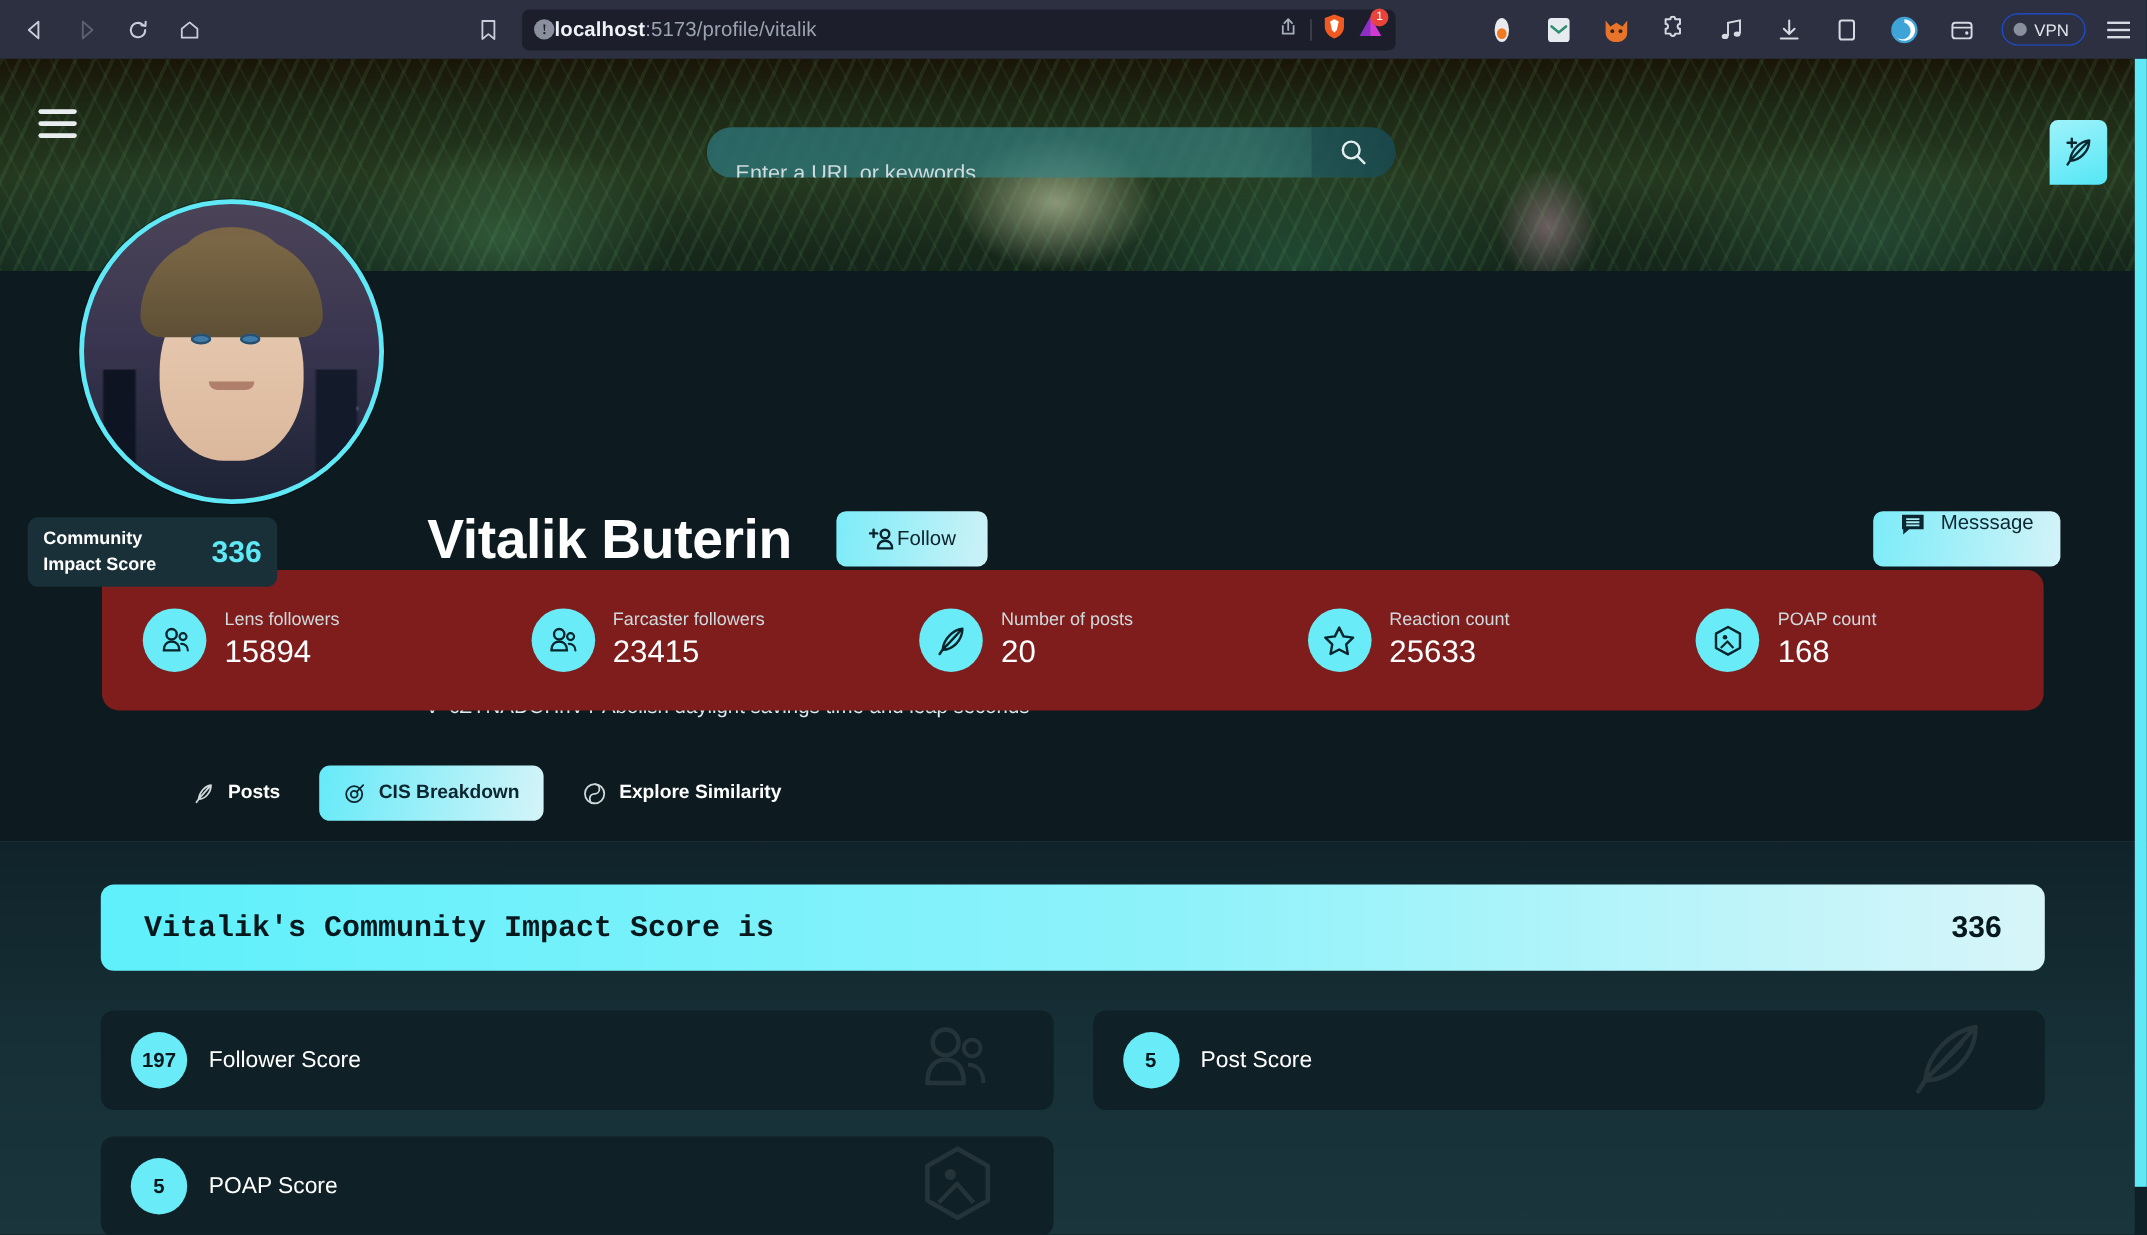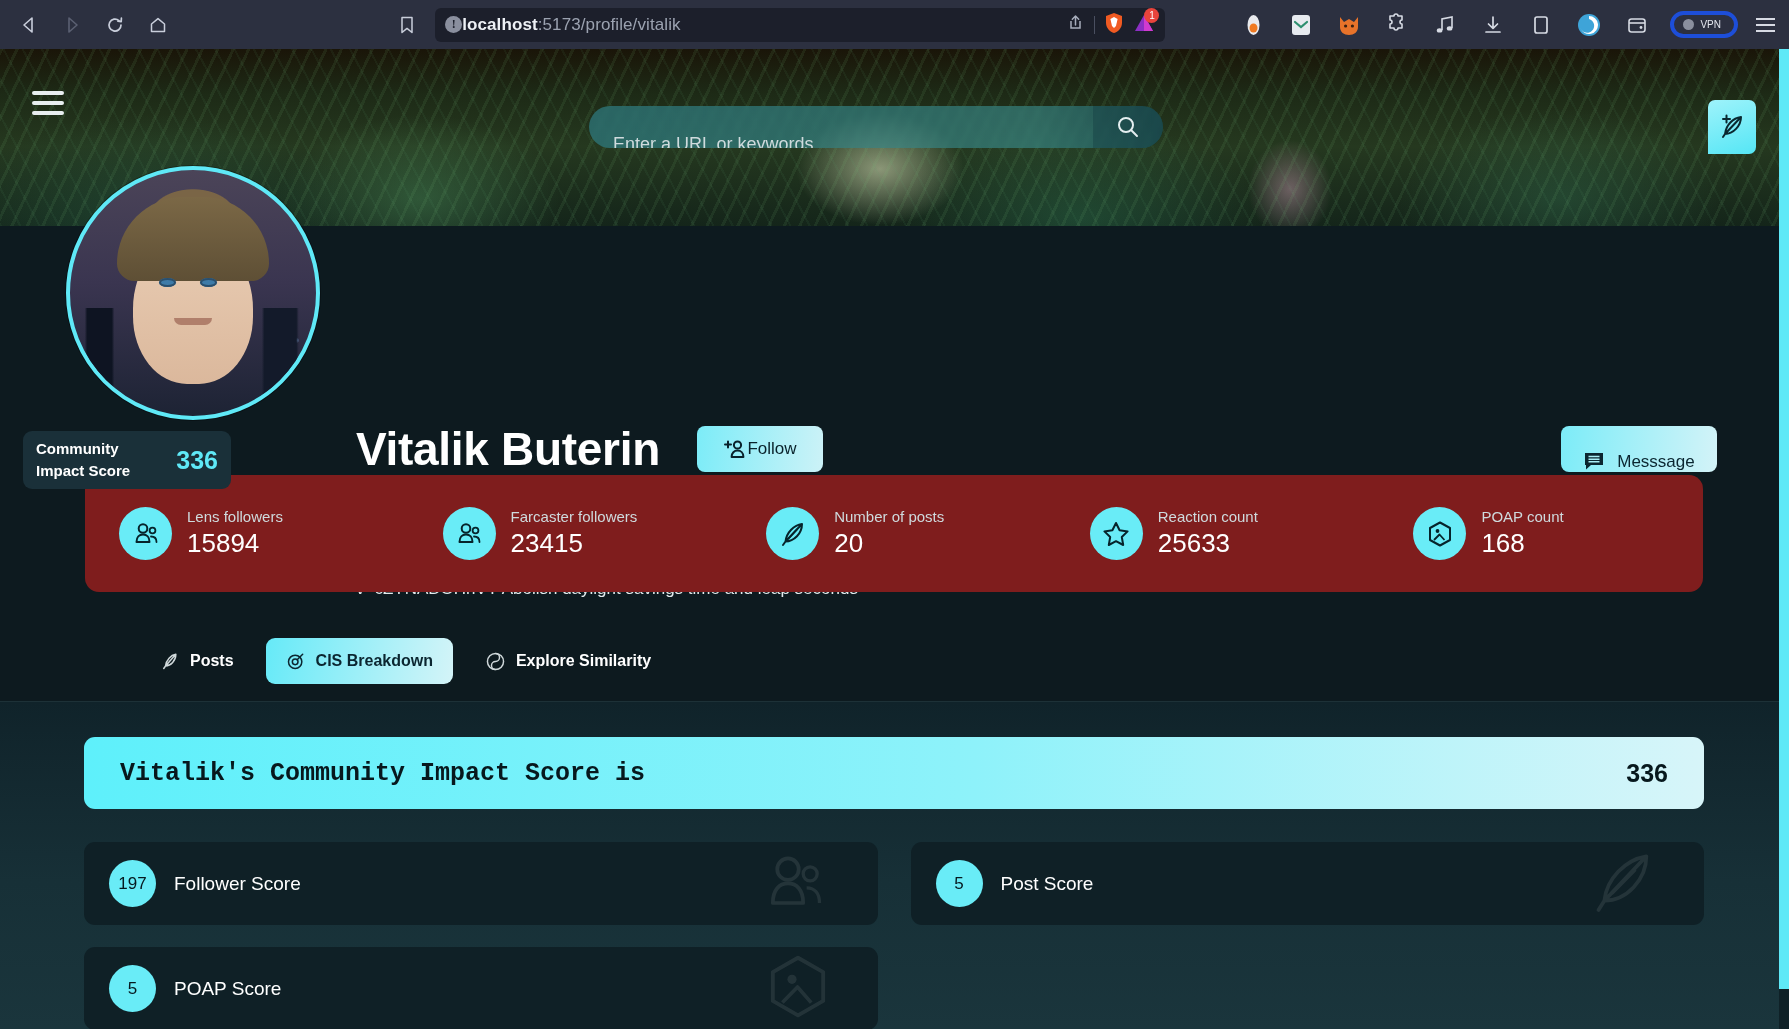--- a/index.html
+++ b/index.html
@@ -50,23 +50,23 @@
     white-space: nowrap;
   }
   .url-text b { color: #eef1f6; font-weight: 600; }
   .url-right { margin-left: auto; display: flex; align-items: center; gap: 9px; }
   .url-div { width: 1px; height: 18px; background: #4a4f60; }
   .ext-icons { display: flex; align-items: center; gap: 22px; margin-left: 75px; }
   .ext-ic { width: 26px; height: 26px; display:flex; align-items:center; justify-content:center; }
   .vpn-pill {
     margin-left: 20px;
     height: 27px; padding: 0 13px 0 9px;
-    border: 4px solid #1d4ed8; border-radius: 14px;
+    border: 1px solid #1d4ed8; border-radius: 14px;
     display: flex; align-items: center; gap: 6px;
-    color: #e3e6ee; font-size: 10px;
+    color: #e3e6ee; font-size: 14px;
   }
   .vpn-dot { width: 11px; height: 11px; border-radius: 50%; background: #8a8f9e; }
   .hamb-browser { margin-left: 18px; margin-right: 14px; display:flex; flex-direction:column; gap:4px; }
   .hamb-browser i { display:block; width: 19px; height: 2px; background: #d7dae3; }
 
   
   .app {
     position: absolute; top: 49px; left: 0;
     width: 1789px; height: 980px;
     background: #0d1a1f;
@@ -194,21 +194,21 @@
     display: flex; align-items: center; justify-content: center; gap: 0;
     color: #09222b; font-size: 17px; cursor: pointer;
     font-family: "Liberation Sans", sans-serif;
     text-align: right;
   }
   .msg-btn {
     position: absolute; right: 72px; top: 200px;
     width: 156px; height: 46px;
     background: linear-gradient(95deg,#7cecf8,#d3f3f8);
     border: none; border-radius: 8px;
-    display: flex; align-items: flex-end; justify-content: center; gap: 12px;
+    display: flex; align-items: flex-start; justify-content: center; gap: 12px;
     color: #0b2630; font-size: 17px; cursor: pointer;
     font-family: "Liberation Sans", sans-serif;
   }
 
   .handles-row {
     position: absolute; left: 356px; top: 272px;
     display: flex; align-items: center; gap: 14px;
   }
   .handle-chip {
     background: #19382f; color: #4de0d2;
@@ -287,21 +287,21 @@
     height: 83px;
     background: #0f2026; border-radius: 11px;
     display: flex; align-items: center; gap: 18px;
     padding-left: 25px;
     position: relative; overflow: hidden;
   }
   .score-pill {
     width: 47px; height: 47px; border-radius: 50%;
     background: #69ecf7; color: #06191f;
     display: flex; align-items: center; justify-content: center;
-    font-size: 17px; flex: none;
+    font-size: 17px; flex: none; font-weight: bold;
   }
   .score-label { color: #fff; font-size: 19px; }
   .score-ghost {
     position: absolute; right: 44px; top: 50%; transform: translateY(-50%);
     opacity: .085;
   }
 
   
   .scrollbar {
     position: absolute; right: 0; top: 49px;

